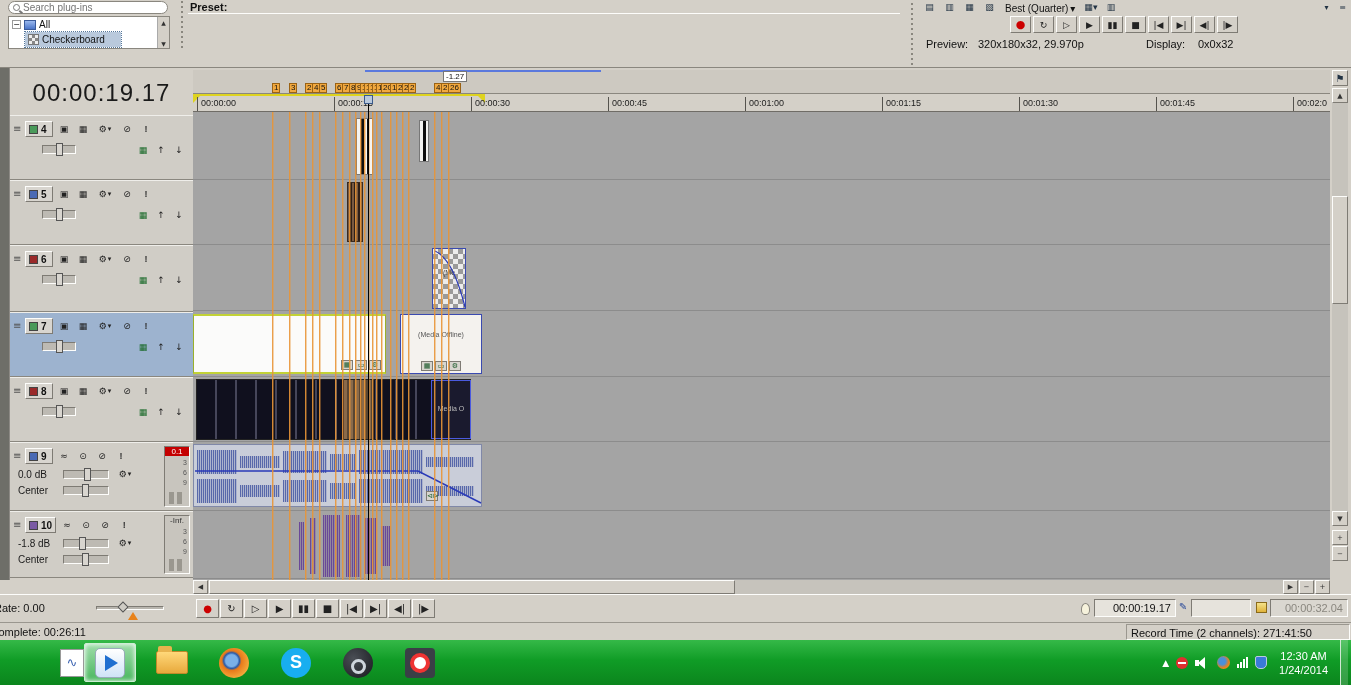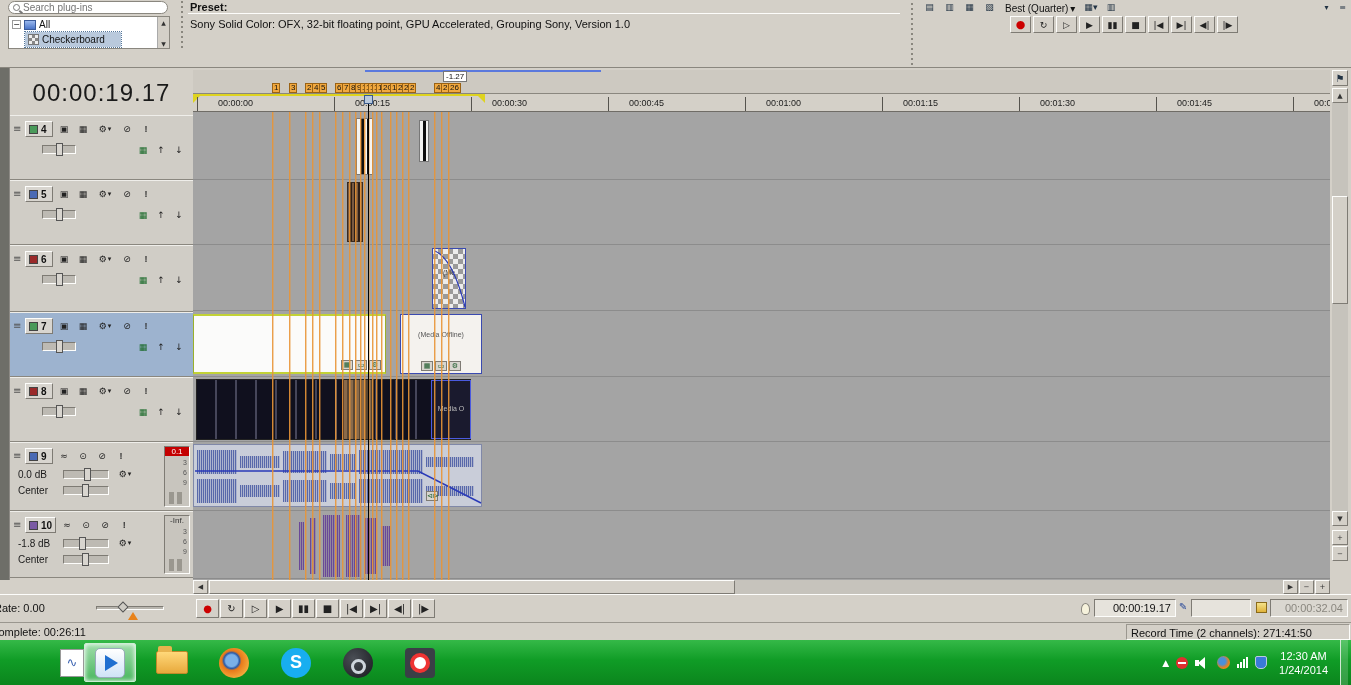--- a/index.html
+++ b/index.html
@@ -73,21 +73,21 @@
 .mbar{position:absolute;bottom:2px;width:5px;height:12px;background:#9a978f}
 .mbar.b1{left:4px}.mbar.b2{left:12px}
 
 
 #timeline-pane{position:absolute;left:193px;top:68px;width:1158px;height:526px;background:#d4d0c8}
 #marker-bar{position:absolute;left:0;top:2px;width:1137px;height:24px;background:#cdc9c1;border-bottom:1px solid #8a877f}
 #loop-line{position:absolute;left:172px;top:0;width:236px;height:2px;background:#5b79dd}
 #region-label{position:absolute;left:250px;top:1px;background:#fff;border:1px solid #777;font-size:8px;line-height:9px;height:11px;padding:0 2px;z-index:4}
 .mtab{position:absolute;top:13px;height:10px;background:#f2a93f;border:1px solid #9a6214;font-size:8px;line-height:8px;padding:0 1px;color:#111;min-width:6px;text-align:center;z-index:3}
 #ruler{position:absolute;left:0;top:26px;width:1137px;height:18px;background:#d4d0c8;border-bottom:1px solid #6f6c66;overflow:hidden}
-.tick{position:absolute;top:3px;height:14px;border-left:1px solid #55534e;padding-left:20px;font-size:9px;color:#222;line-height:12px;white-space:nowrap}
+.tick{position:absolute;top:3px;height:14px;border-left:1px solid #55534e;padding-left:3px;font-size:9px;color:#222;line-height:12px;white-space:nowrap}
 #sel-bar{position:absolute;left:0;top:0;width:292px;height:2px;background:#ded31f}
 .sel-tri{position:absolute;top:2px;width:0;height:0}
 .sel-tri.l{left:0;border-top:7px solid #ded31f;border-right:7px solid transparent}
 .sel-tri.r{left:285px;border-top:7px solid #ded31f;border-left:7px solid transparent}
 #tracks-area{position:absolute;left:0;top:44px;width:1137px;height:468px;background:#a4a4a4;overflow:hidden}
 .sep{position:absolute;left:0;width:1137px;height:1px;background:#8c8c8c}
 #marker-lines{position:absolute;left:0;top:0;width:1137px;height:468px;pointer-events:none;z-index:5}
 .mline{position:absolute;top:0;width:1px;height:468px;background:rgba(233,149,54,.9);box-shadow:1px 0 0 rgba(233,149,54,.4)}
 #playhead{position:absolute;top:27px;width:1px;height:485px;background:#000;z-index:8}
 #cursor-head{position:absolute;top:27px;width:9px;height:9px;background:#b9c9dc;border:1px solid #3a5a8a;z-index:8}
@@ -197,21 +197,20 @@
       </div>
     </div>
 
 
     <div class="vgrip" style="left:179px;top:0;height:48px"></div>
 
     <div id="preset-area">
       <div id="preset-label">Preset:</div>
       <div id="preset-line"></div>
       <div id="plugin-info">
-        <div>Sony Solid Color: OFX, 32-bit floating point, GPU Accelerated, Grouping Sony, Version 1.0</div>
       </div>
     </div>
 
     <div class="vgrip" style="left:909px;top:0;height:65px"></div>
 
     <div id="preview-panel">
       <div id="pv-toolbar">
         <span class="pvb">▤</span>
         <span class="pvb">▥</span>
         <span class="pvb">▦</span>
@@ -232,20 +231,26 @@
         <span class="tb">▷</span>
         <span class="tb">▶</span>
         <span class="tb">▮▮</span>
         <span class="tb">■</span>
         <span class="tb">|◀</span>
         <span class="tb">▶|</span>
         <span class="tb">◀|</span>
         <span class="tb">|▶</span>
       </div>
       <div id="pv-info">
+        <div class="pv-line">
+          <span class="l1">Preview:</span>
+          <span class="v1">320x180x32, 29.970p</span>
+          <span class="l2">Display:</span>
+          <span>0x0x32</span>
+        </div>
       </div>
       <div id="win-btns">
         <span class="winb ic">▾</span>
         <span class="winb ic">≡</span>
       </div>
     </div>
   </div>
 
   <div id="left-edge"></div>
 

